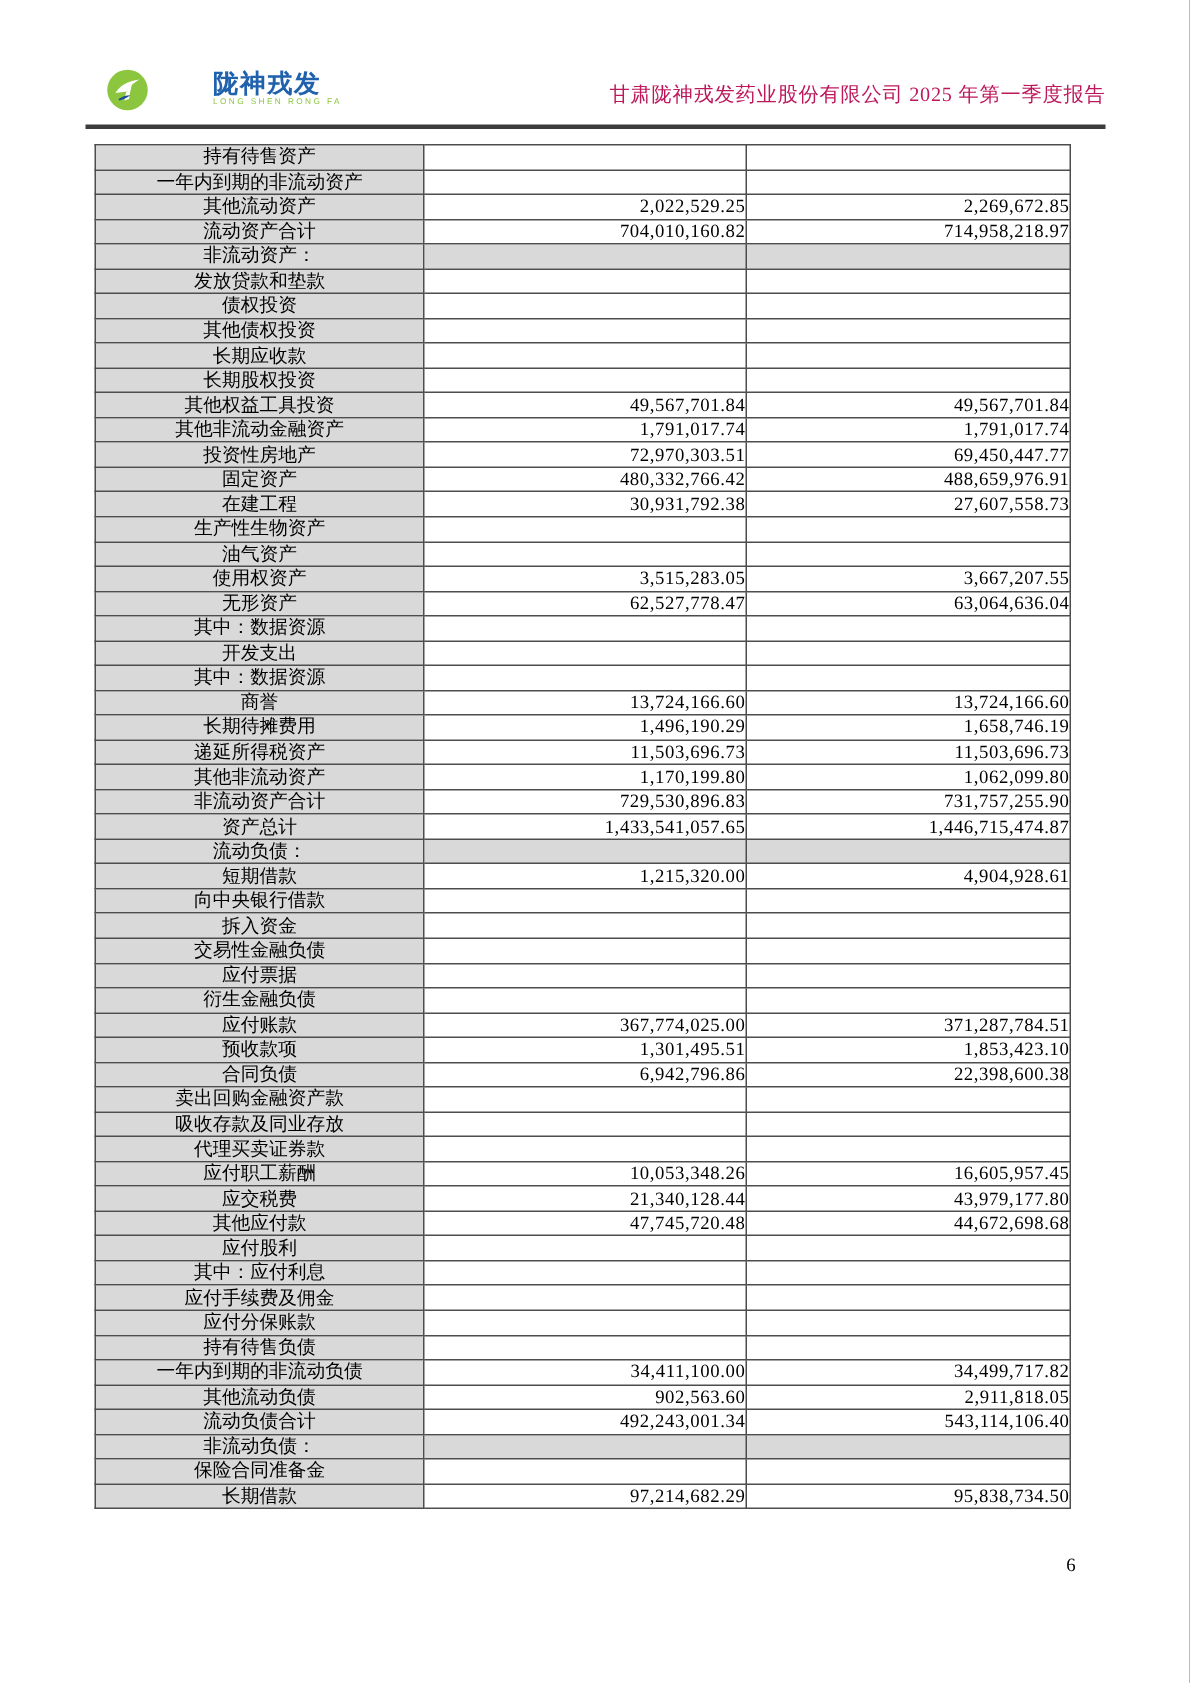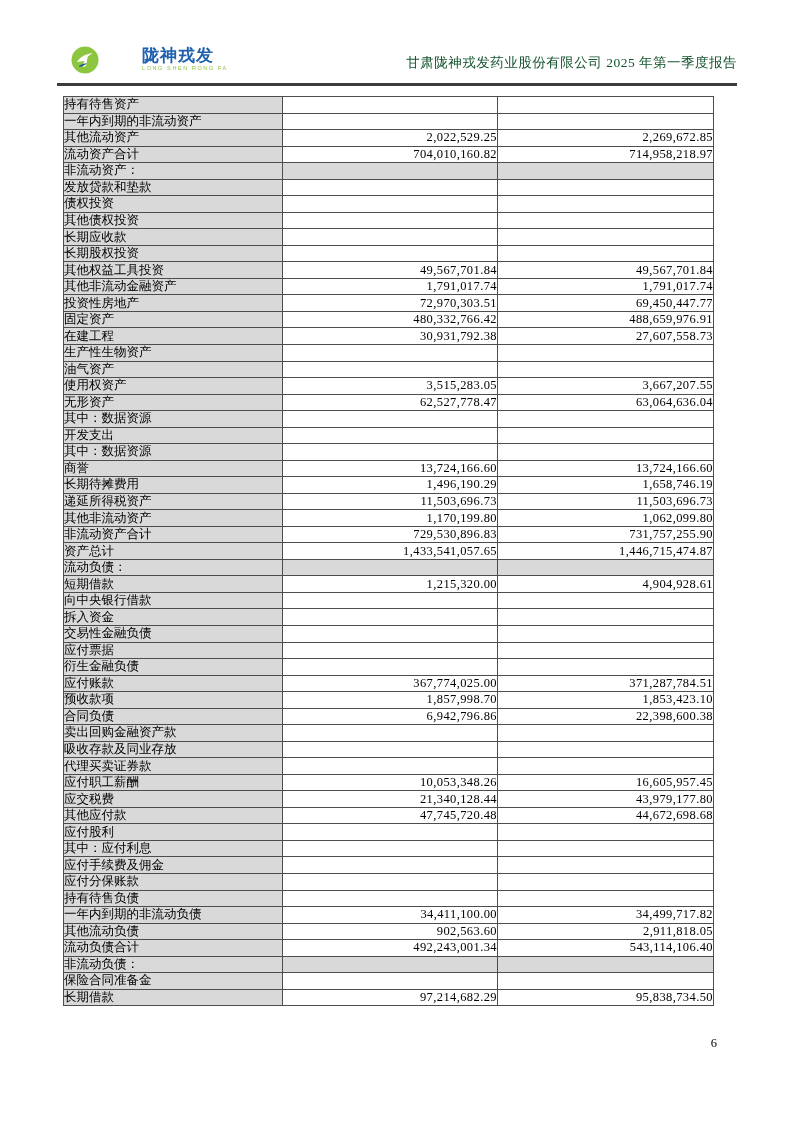--- a/index.html
+++ b/index.html
@@ -24,21 +24,21 @@
     color: #2061ae; line-height: 18px;
     font-family: "Liberation Sans", "DejaVu Sans", sans-serif;
   }
   .logo-en {
     font-size: 5.5px; letter-spacing: 1.6px; color: #8cc63e;
     line-height: 7px; font-family: "Liberation Sans", "DejaVu Sans", sans-serif;
     white-space: nowrap;
   }
   .header-title {
     position: absolute; top: 54px; right: 56px;
-    font-size: 13.5px; color: #14532d; letter-spacing: 0.5px;
+    font-size: 13.5px; color: #be185d; letter-spacing: 0.5px;
     white-space: nowrap;
   }
   .header-rule {
     position: absolute; left: 57px; top: 83px;
     width: 680px; height: 2.5px; background: #3c3c3c;
   }
 
   
   table.bs {
     position: absolute; left: 63px; top: 96px;
@@ -48,21 +48,21 @@
   }
   table.bs td {
     border: 1px solid #4d4d4d;
     height: 16.54px;
     line-height: 15px;
     padding: 0;
     white-space: nowrap;
     overflow: hidden;
     vertical-align: middle;
   }
-  td.label { background: #d9d9d9; }
+  td.label { background: #d9d9d9; text-align: center; }
   tr.section td { background: #d9d9d9; }
   td.num { text-align: right; padding-right: 7px; letter-spacing: 0.4px; }
   td.ind0 { padding-left: 5px; }
   td.ind1 { padding-left: 19px; }
   td.ind2 { padding-left: 33px; margin-top: 32px; }
   td.ind3 { padding-left: 57px; }
 
   
   .page-number {
     position: absolute; top: 1036px; right: 76px;
@@ -275,21 +275,21 @@
           <td class="num"></td>
           <td class="num"></td>
         </tr>
         <tr>
           <td class="label ind1">应付账款</td>
           <td class="num">367,774,025.00</td>
           <td class="num">371,287,784.51</td>
         </tr>
         <tr>
           <td class="label ind1">预收款项</td>
-          <td class="num">1,857,998.70</td>
+          <td class="num">1,301,495.51</td>
           <td class="num">1,853,423.10</td>
         </tr>
         <tr>
           <td class="label ind1">合同负债</td>
           <td class="num">6,942,796.86</td>
           <td class="num">22,398,600.38</td>
         </tr>
         <tr>
           <td class="label ind1">卖出回购金融资产款</td>
           <td class="num"></td>

